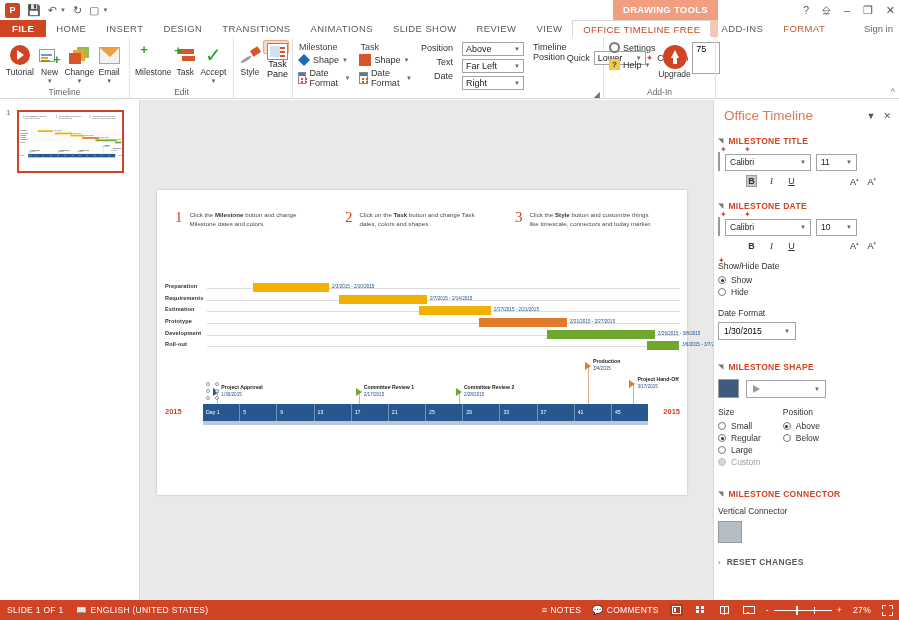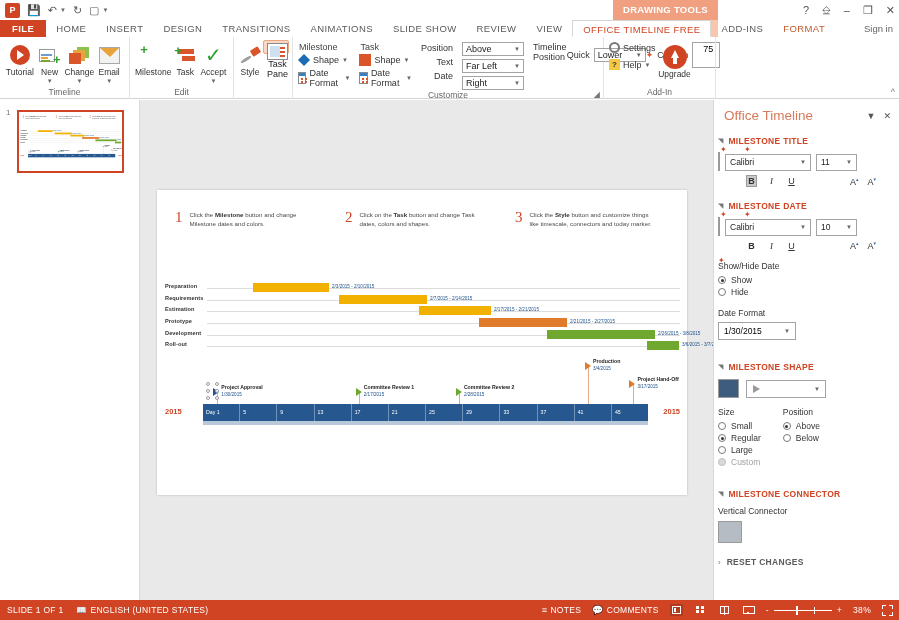--- a/index.html
+++ b/index.html
@@ -139,22 +139,22 @@
 
   .lblcol { display: flex; flex-direction: column; gap: 4px; font-size: 9px;
             color: #333; align-items: flex-end; padding-top: 2px; }
   .selcol { display: flex; flex-direction: column; gap: 3px; padding-top: 1px; }
   .sel {
     width: 62px; height: 14px; border: 1px solid #a3a3a3; background: #fff;
     font-size: 9px; color: #222; display: flex; align-items: center;
     padding-left: 3px; position: relative; cursor: default;
   }
   .sel .arrow { position: absolute; right: 3px; font-size: 6px; color: #666; }
-  .txtbox { width: 28px; height: 26px; border: 1px solid #a3a3a3; background: #fff;
-            font-size: 9px; padding-left: 10px; line-height: 13px; }
+  .txtbox { width: 28px; height: 32px; border: 1px solid #a3a3a3; background: #fff;
+            font-size: 9px; padding-left: 3px; line-height: 13px; }
   .grp-head { font-size: 9px; color: #333; }
   .radio-dot { color: #d9562b; font-size: 9px; }
   .dlg-launch { position: absolute; right: 3px; bottom: 0px; font-size: 8px; color: #777; }
 
   .addin-item { display: flex; align-items: center; gap: 3px; font-size: 9px;
                 color: #333; cursor: default; }
   .gear { width: 11px; height: 11px; border: 2px solid #7a7a7a; border-radius: 50%; }
   .helpbox { width: 11px; height: 11px; background: #f5c842; color: #333; font-size: 8px;
              text-align: center; line-height: 11px; font-weight: bold; }
   .upgrade-circ { width: 24px; height: 24px; border-radius: 50%; background: #d04423;
@@ -529,21 +529,20 @@
               <span class="arrow">▼</span>
             </div>
           </div>
           <div style="display:flex;align-items:center;gap:4px">
             <span class="radio-dot">✦</span>
             <span style="font-size:9px;color:#333">Custom</span>
             <span class="txtbox">75</span>
           </div>
         </div>
       </div>
-      <div class="rgroup-label">Customize</div>
       <span class="dlg-launch">◢</span>
     </div>
 
     <div class="rgroup" style="width:112px">
       <div class="rgroup-items" style="padding-top:5px">
         <div style="display:flex;flex-direction:column;gap:6px">
           <span class="addin-item">
             <span class="gear"></span>
             <span>Settings</span>
           </span>
@@ -990,21 +989,21 @@
         <span class="vb-show"></span>
       </span>
       <span class="zoomslider">
         <span style="margin-right:5px">-</span>
         <span class="zs-line">
           <span class="zs-handle" style="left:22px"></span>
           <span class="zs-tick" style="left:40px"></span>
         </span>
         <span style="margin-left:5px">+</span>
       </span>
-      <span>38%</span>
+      <span>27%</span>
       <span class="fitbtn">
           <i></i>
           <i></i>
           <i></i>
           <i></i>
         </span>
     </div>
   </div>
 </div>
 

